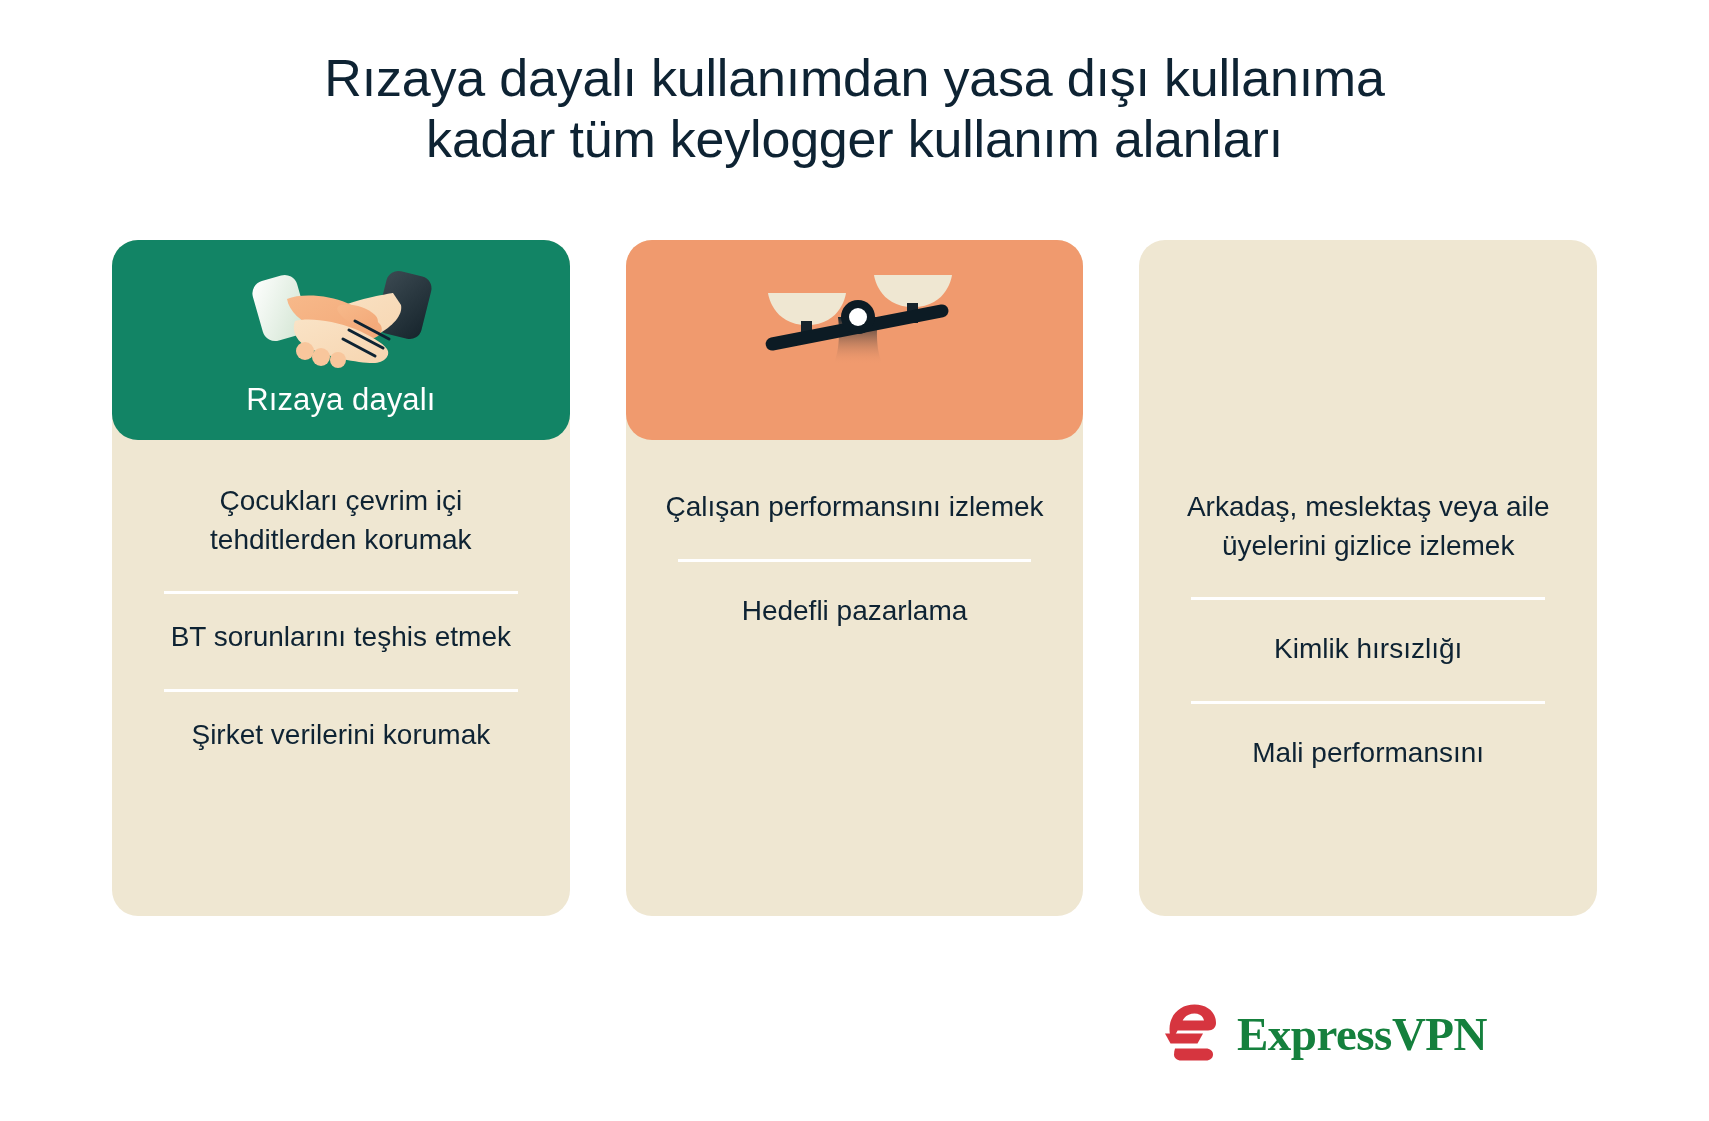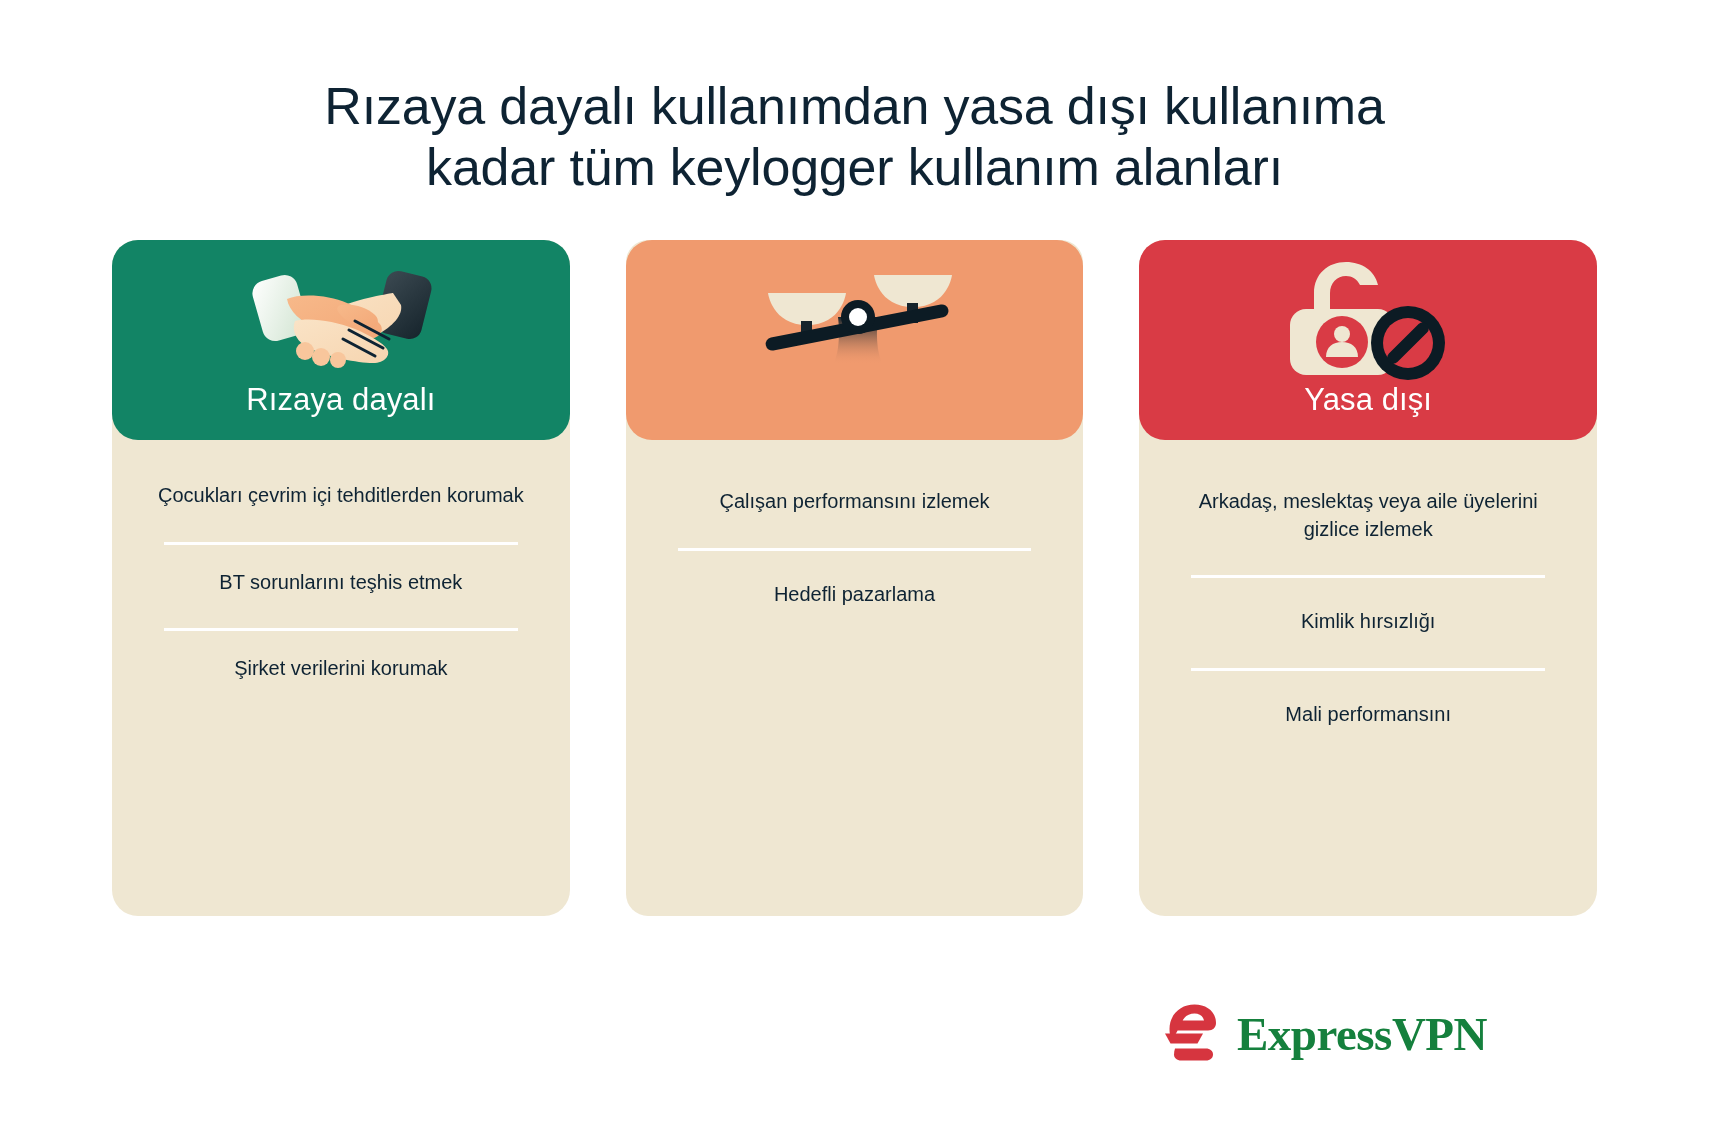--- a/index.html
+++ b/index.html
@@ -23,21 +23,20 @@
     box-sizing: border-box;
   }
 
   
   .title-block {
     position: absolute;
     left: 0;
     top: 48px;
     width: 1709px;
     text-align: center;
-    margin-top: 28px;
   }
   .title-line {
     font-size: 52px;
     line-height: 1.18;
     font-weight: 400;
     letter-spacing: -0.2px;
     color: #0e2333;
     display: block;
   }
 
@@ -61,21 +60,21 @@
 
   .card-body {
     background: #efe7d2;
     border-radius: 26px;
     padding-top: 232px;   
     padding-bottom: 26px;
     min-height: 670px;
     box-sizing: border-box;
   }
   .card-1 .card-body { min-height: 676px; }
-  .card-2 .card-body { min-height: 676px; border-radius: 22px; }
+  .card-2 .card-body { min-height: 676px; }
   .card-3 .card-body { min-height: 676px; }
 
   .card-header {
     position: absolute;
     left: 0;
     top: 0;
     width: 100%;
     height: 200px;
     border-radius: 26px;
     box-sizing: border-box;
@@ -109,21 +108,21 @@
     letter-spacing: 0.1px;
     text-align: center;
   }
 
   
   .card-items {
     padding: 0 34px;
   }
   .card-item {
     text-align: center;
-    font-size: 20px;
+    font-size: 28px;
     line-height: 1.38;
     color: #0e2333;
     padding: 16px 0 18px 0;
   }
   .card-1 .card-item { padding-top: 10px; }
   .item-divider {
     height: 3px;
     background: #ffffff;
     margin: 14px 18px;
     border: 0;
@@ -259,39 +258,20 @@
 
     <div class="card card-3">
       <div class="card-body">
         <div class="card-items">
           <div class="card-item">Arkadaş, meslektaş veya aile üyelerini gizlice izlemek</div>
           <hr class="item-divider">
           <div class="card-item">Kimlik hırsızlığı</div>
           <hr class="item-divider">
           <div class="card-item">Mali performansını</div>
         </div>
-      </div>
-      <div class="card-header">
-        <div class="card-icon">
-          <svg width="176" height="128" viewBox="0 0 176 128" xmlns="http://www.w3.org/2000/svg">
-
-            <path d="M34 58 L34 38 C34 19 48 7 66 7 C82 7 95 16 98 30 L80 30 C77 24 72 21 66 21 C57 21 50 28 50 38 L50 58 Z" fill="#efe7d2"></path>
-
-            <rect x="10" y="54" width="104" height="66" rx="16" fill="#efe7d2"></rect>
-
-            <circle cx="62" cy="87" r="26" fill="#d93b45"></circle>
-            <circle cx="62" cy="79" r="8" fill="#efe7d2"></circle>
-            <path d="M46 102 C46 92 53 87 62 87 C71 87 78 92 78 102 Z" fill="#efe7d2"></path>
-
-            <circle cx="128" cy="88" r="37" fill="#0c1b24"></circle>
-            <circle cx="128" cy="88" r="25" fill="#d93b45"></circle>
-            <rect x="101" y="82" width="54" height="12" rx="6" transform="rotate(-45 128 88)" fill="#0c1b24"></rect>
-          </svg>
-        </div>
-        <div class="card-header-label">Yasa dışı</div>
       </div>
     </div>
 
   </div>
 
   <div class="logo">
     <span class="logo-mark">
       <svg width="62" height="58" viewBox="0 0 62 58" xmlns="http://www.w3.org/2000/svg">
         <path d="M35.5 1.5 C48 1.5 57 9 57 20 C57 24.5 54 27.5 49 27.5 L14 27.5 L19.5 17.5 L45 17.5 C44 13 40.5 10.5 35.5 10.5 C29 10.5 24 14.5 22.5 20.5 L12.5 38.5 C11 33.5 10.5 29 10.5 26 C10.5 12 21 1.5 35.5 1.5 Z" fill="#d6353f"></path>
         <path d="M6 30.5 L44 30.5 L38.5 40.5 L11.5 40.5 Z" fill="#d6353f"></path>

